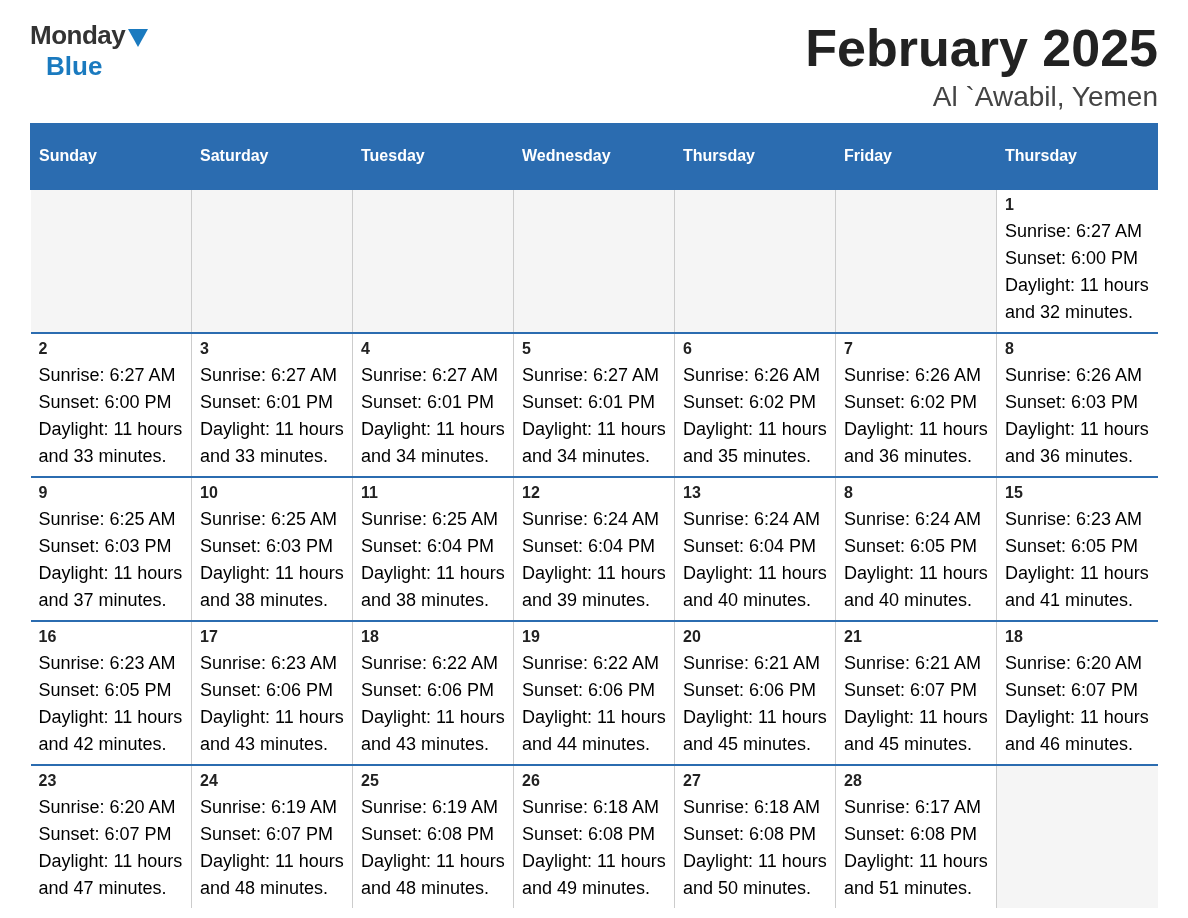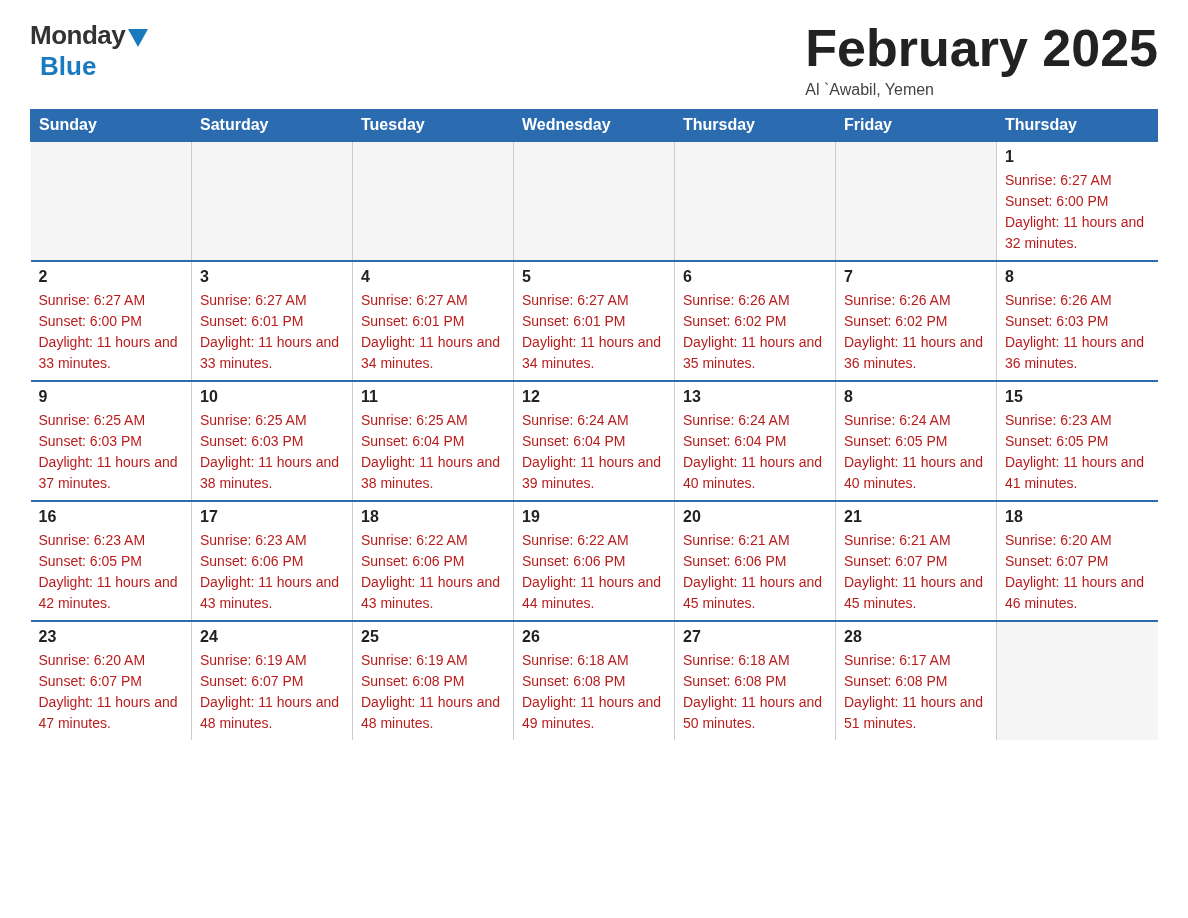--- a/index.html
+++ b/index.html
@@ -37,49 +37,49 @@
       border-left: 10px solid transparent;
       border-right: 10px solid transparent;
       border-top: 18px solid #1a7abf;
       margin-left: 3px;
       margin-top: 4px;
     }
     .logo-blue {
       font-size: 26px;
       font-weight: bold;
       color: #1a7abf;
-      margin-left: 10px;
+      margin-left: 16px;
     }
     .title-section {
-      text-align: left;
+      text-align: right;
     }
     .month-title {
       font-size: 52px;
       font-weight: bold;
       color: #222;
       line-height: 1.1;
     }
     .location {
-      font-size: 16px;
+      font-size: 28px;
       color: #444;
       margin-top: 4px;
     }
     table {
       width: 100%;
       border-collapse: collapse;
       margin-top: 10px;
     }
     thead tr {
       background-color: #2b6cb0;
     }
     thead th {
       color: #fff;
       font-size: 16px;
       font-weight: bold;
-      padding: 6px 8px;
+      padding: 23px 8px;
       text-align: left;
       border: 1px solid #2b6cb0;
     }
     tbody tr {
       border-top: 2px solid #2b6cb0;
     }
     tbody td {
       vertical-align: top;
       padding: 6px 8px;
       font-size: 12.5px;
@@ -94,22 +94,22 @@
       border-right: none;
     }
     .day-num {
       font-size: 16px;
       font-weight: bold;
       color: #222;
       display: block;
       margin-bottom: 4px;
     }
     .day-info {
-      font-size: 14px;
-      color: #b91c1c;
+      font-size: 18px;
+      color: #000000;
       line-height: 1.5;
     }
     .empty-cell {
       background: #f5f5f5;
     }
   </style>
 </head>
 <body>
 
 <div class="header">

